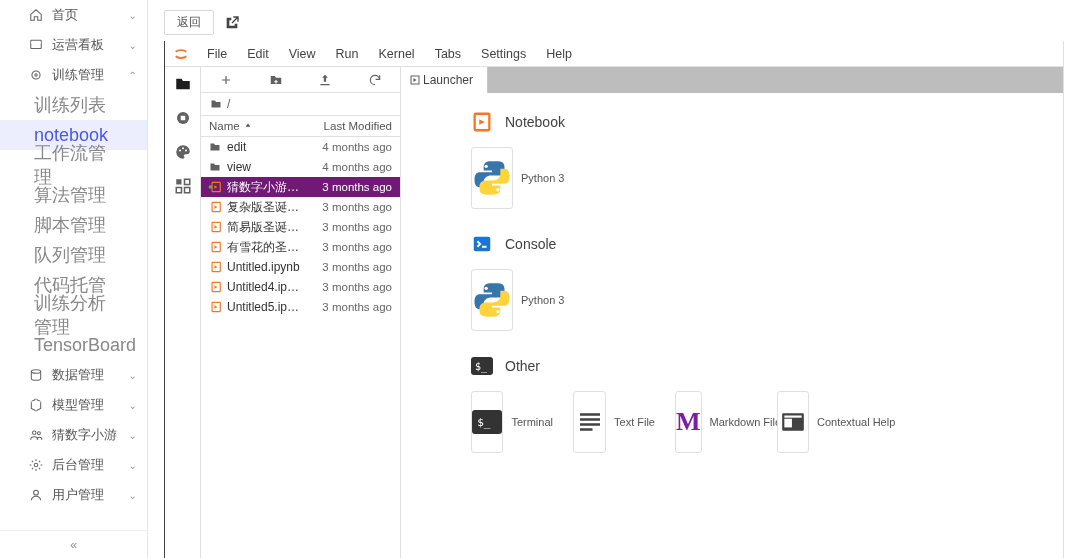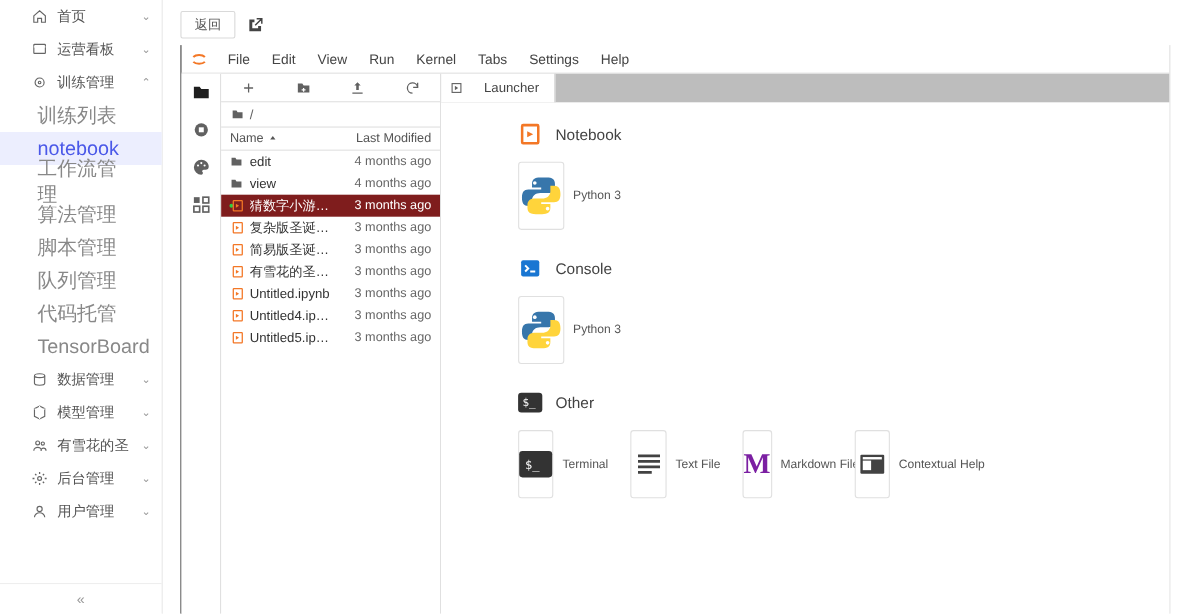--- a/index.html
+++ b/index.html
@@ -43,31 +43,31 @@
   
   .filebrowser { width: 200px; border-right: 1px solid #e0e0e0; display: flex; flex-direction: column; font-size: 12px; }
   .fb-toolbar { display: flex; align-items: center; justify-content: space-around; height: 26px; border-bottom: 1px solid #e0e0e0; color: #616161; }
   .fb-tool { width: 24px; height: 20px; display: flex; align-items: center; justify-content: center; cursor: pointer; }
   .fb-crumb { display: flex; align-items: center; height: 22px; padding: 0 8px; gap: 4px; color: #616161; }
   .fb-headers { display: flex; height: 22px; border-top: 1px solid #e0e0e0; border-bottom: 1px solid #e0e0e0; font-size: 11.5px; color: #555; }
   .fb-headers .col-name { flex: 1; padding-left: 8px; display: flex; align-items: center; gap: 4px; }
   .fb-headers .col-mod { width: 92px; text-align: right; padding-right: 8px; display: flex; align-items: center; justify-content: flex-end; }
   .fb-list { flex: 1; overflow: auto; }
   .fb-row { display: flex; align-items: center; height: 20px; padding-left: 6px; cursor: pointer; }
-  .fb-row.selected { background: #7f1d1d; color: #fff; }
+  .fb-row.selected { background: #701a75; color: #fff; }
   .fb-row .fi { width: 16px; height: 14px; margin-right: 4px; display: flex; align-items: center; justify-content: center; }
   .fb-row .fname { flex: 1; white-space: nowrap; overflow: hidden; text-overflow: ellipsis; font-size: 12px; }
   .fb-row .fmod { width: 92px; text-align: right; padding-right: 8px; font-size: 11.5px; color: #666; }
   .fb-row.selected .fmod { color: #fff; }
   .folder-ico { fill: #616161; }
 
   
   .panel-area { flex: 1; display: flex; flex-direction: column; min-width: 0; background: #fff; }
   .tabbar { height: 26px; background: #bdbdbd; display: flex; align-items: flex-end; }
-  .tab { background: #fff; height: 26px; display: flex; align-items: center; padding: 0 14px 0 8px; gap: 19px; font-size: 12px; color: #444; border-right: 1px solid #c9c9c9; }
+  .tab { background: #fff; height: 26px; display: flex; align-items: center; padding: 0 14px 0 8px; gap: 2px; font-size: 12px; color: #444; border-right: 1px solid #c9c9c9; }
   .tab svg { width: 12px; height: 12px; }
 
   .launcher { flex: 1; overflow: auto; padding: 18px 0 10px 70px; }
   .l-section { margin-bottom: 24px; }
   .l-head { display: flex; align-items: center; gap: 12px; font-size: 14px; color: #424242; margin-bottom: 14px; }
   .l-head-ico { width: 22px; height: 22px; display: flex; align-items: center; justify-content: center; }
   .l-cards { display: flex; gap: 20px; }
   .l-card { width: 82px; display: flex; flex-direction: row; align-items: center; gap: 8px; cursor: pointer; }
   .l-tile { width: 62px; height: 62px; border: 1px solid #e0e0e0; border-radius: 3px; display: flex; align-items: center; justify-content: center; background: #fff; }
   .l-label { font-size: 11px; color: #555; text-align: center; white-space: nowrap; }
@@ -110,20 +110,21 @@
         <span>训练管理</span>
         <span class="chev">⌃</span>
       </div>
       <div class="sb-item child">训练列表</div>
       <div class="sb-item child active">notebook</div>
       <div class="sb-item child">工作流管理</div>
       <div class="sb-item child">算法管理</div>
       <div class="sb-item child">脚本管理</div>
       <div class="sb-item child">队列管理</div>
       <div class="sb-item child">代码托管</div>
+      <div class="sb-item child">训练分析管理</div>
       <div class="sb-item child">TensorBoard</div>
       <div class="sb-item">
         <span class="sb-icon">
           <svg viewBox="0 0 24 24" width="14" height="14" fill="none" stroke="#666" stroke-width="1.8">
             <ellipse cx="12" cy="6" rx="8" ry="3"></ellipse>
             <path d="M4 6v12c0 1.7 3.6 3 8 3s8-1.3 8-3V6"></path>
           </svg>
         </span>
         <span>数据管理</span>
         <span class="chev">⌄</span>
@@ -139,21 +140,21 @@
         <span class="chev">⌄</span>
       </div>
       <div class="sb-item">
         <span class="sb-icon">
           <svg viewBox="0 0 24 24" width="14" height="14" fill="none" stroke="#666" stroke-width="1.8">
             <circle cx="9" cy="8" r="3"></circle>
             <circle cx="17" cy="9" r="2.5"></circle>
             <path d="M3 20c0-3 3-5 6-5s6 2 6 5M14 20c0-2 2-4 4-4s4 1 4 4"></path>
           </svg>
         </span>
-        <span>有雪花的圣</span>
+        <span>猜数字小游</span>
         <span class="chev">⌄</span>
       </div>
       <div class="sb-item">
         <span class="sb-icon">
           <svg viewBox="0 0 24 24" width="14" height="14" fill="none" stroke="#666" stroke-width="1.8">
             <circle cx="12" cy="12" r="3"></circle>
             <path d="M12 2v3M12 19v3M4 12H1M23 12h-3M5 5l2 2M17 17l2 2M5 19l2-2M17 7l2-2" stroke-width="2"></path>
           </svg>
         </span>
         <span>后台管理</span>

